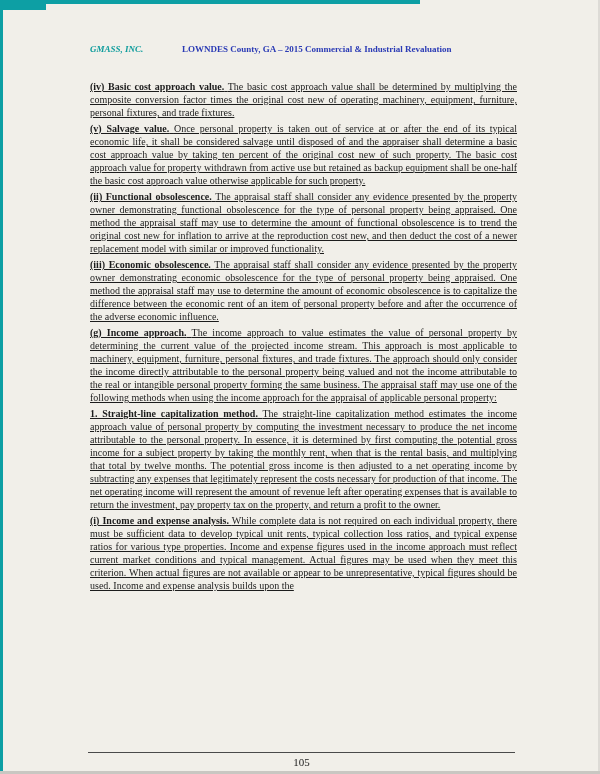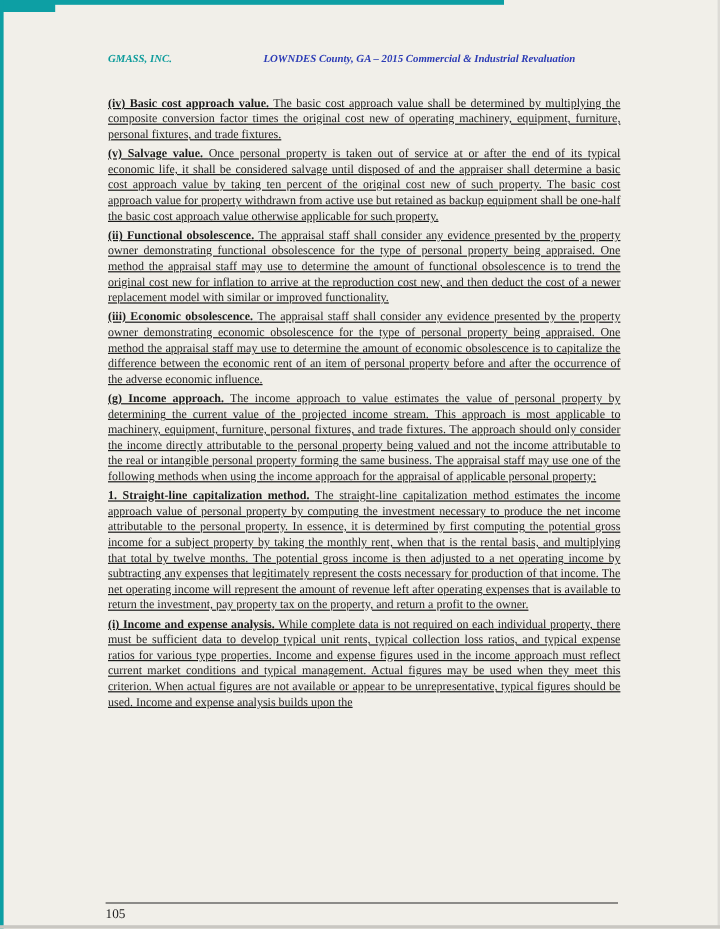--- a/index.html
+++ b/index.html
@@ -32,37 +32,36 @@
   }
   .company{
     width:92px;
     font-style:italic;
     font-weight:bold;
     color:var(--company-teal,#0e9c9c);
     white-space:nowrap;
   }
   .doc-title{
     flex:1;
-    text-align:center;
     font-weight:bold;
     color:var(--title-blue,#2b3bb5);
     white-space:nowrap;
-    font-style:italic;
   }
   .body-text{
     font-size:10px;
     line-height:13px;
     text-align:justify;
     text-decoration:underline;
   }
   .body-text p{margin:0 0 3px 0;}
   .body-text b{font-weight:bold;}
   .footer{
     position:absolute;
     left:88px;right:85px;bottom:6px;
+    text-align:center;
   }
   .footer .rule{border-top:1px solid #4a4a4a;margin-bottom:3px;}
   .page-number{font-size:11px;}
 </style>
 </head>
 <body>
 
 <div class="scan">
   <div class="edge-top"></div>
   <div class="edge-corner"></div>

